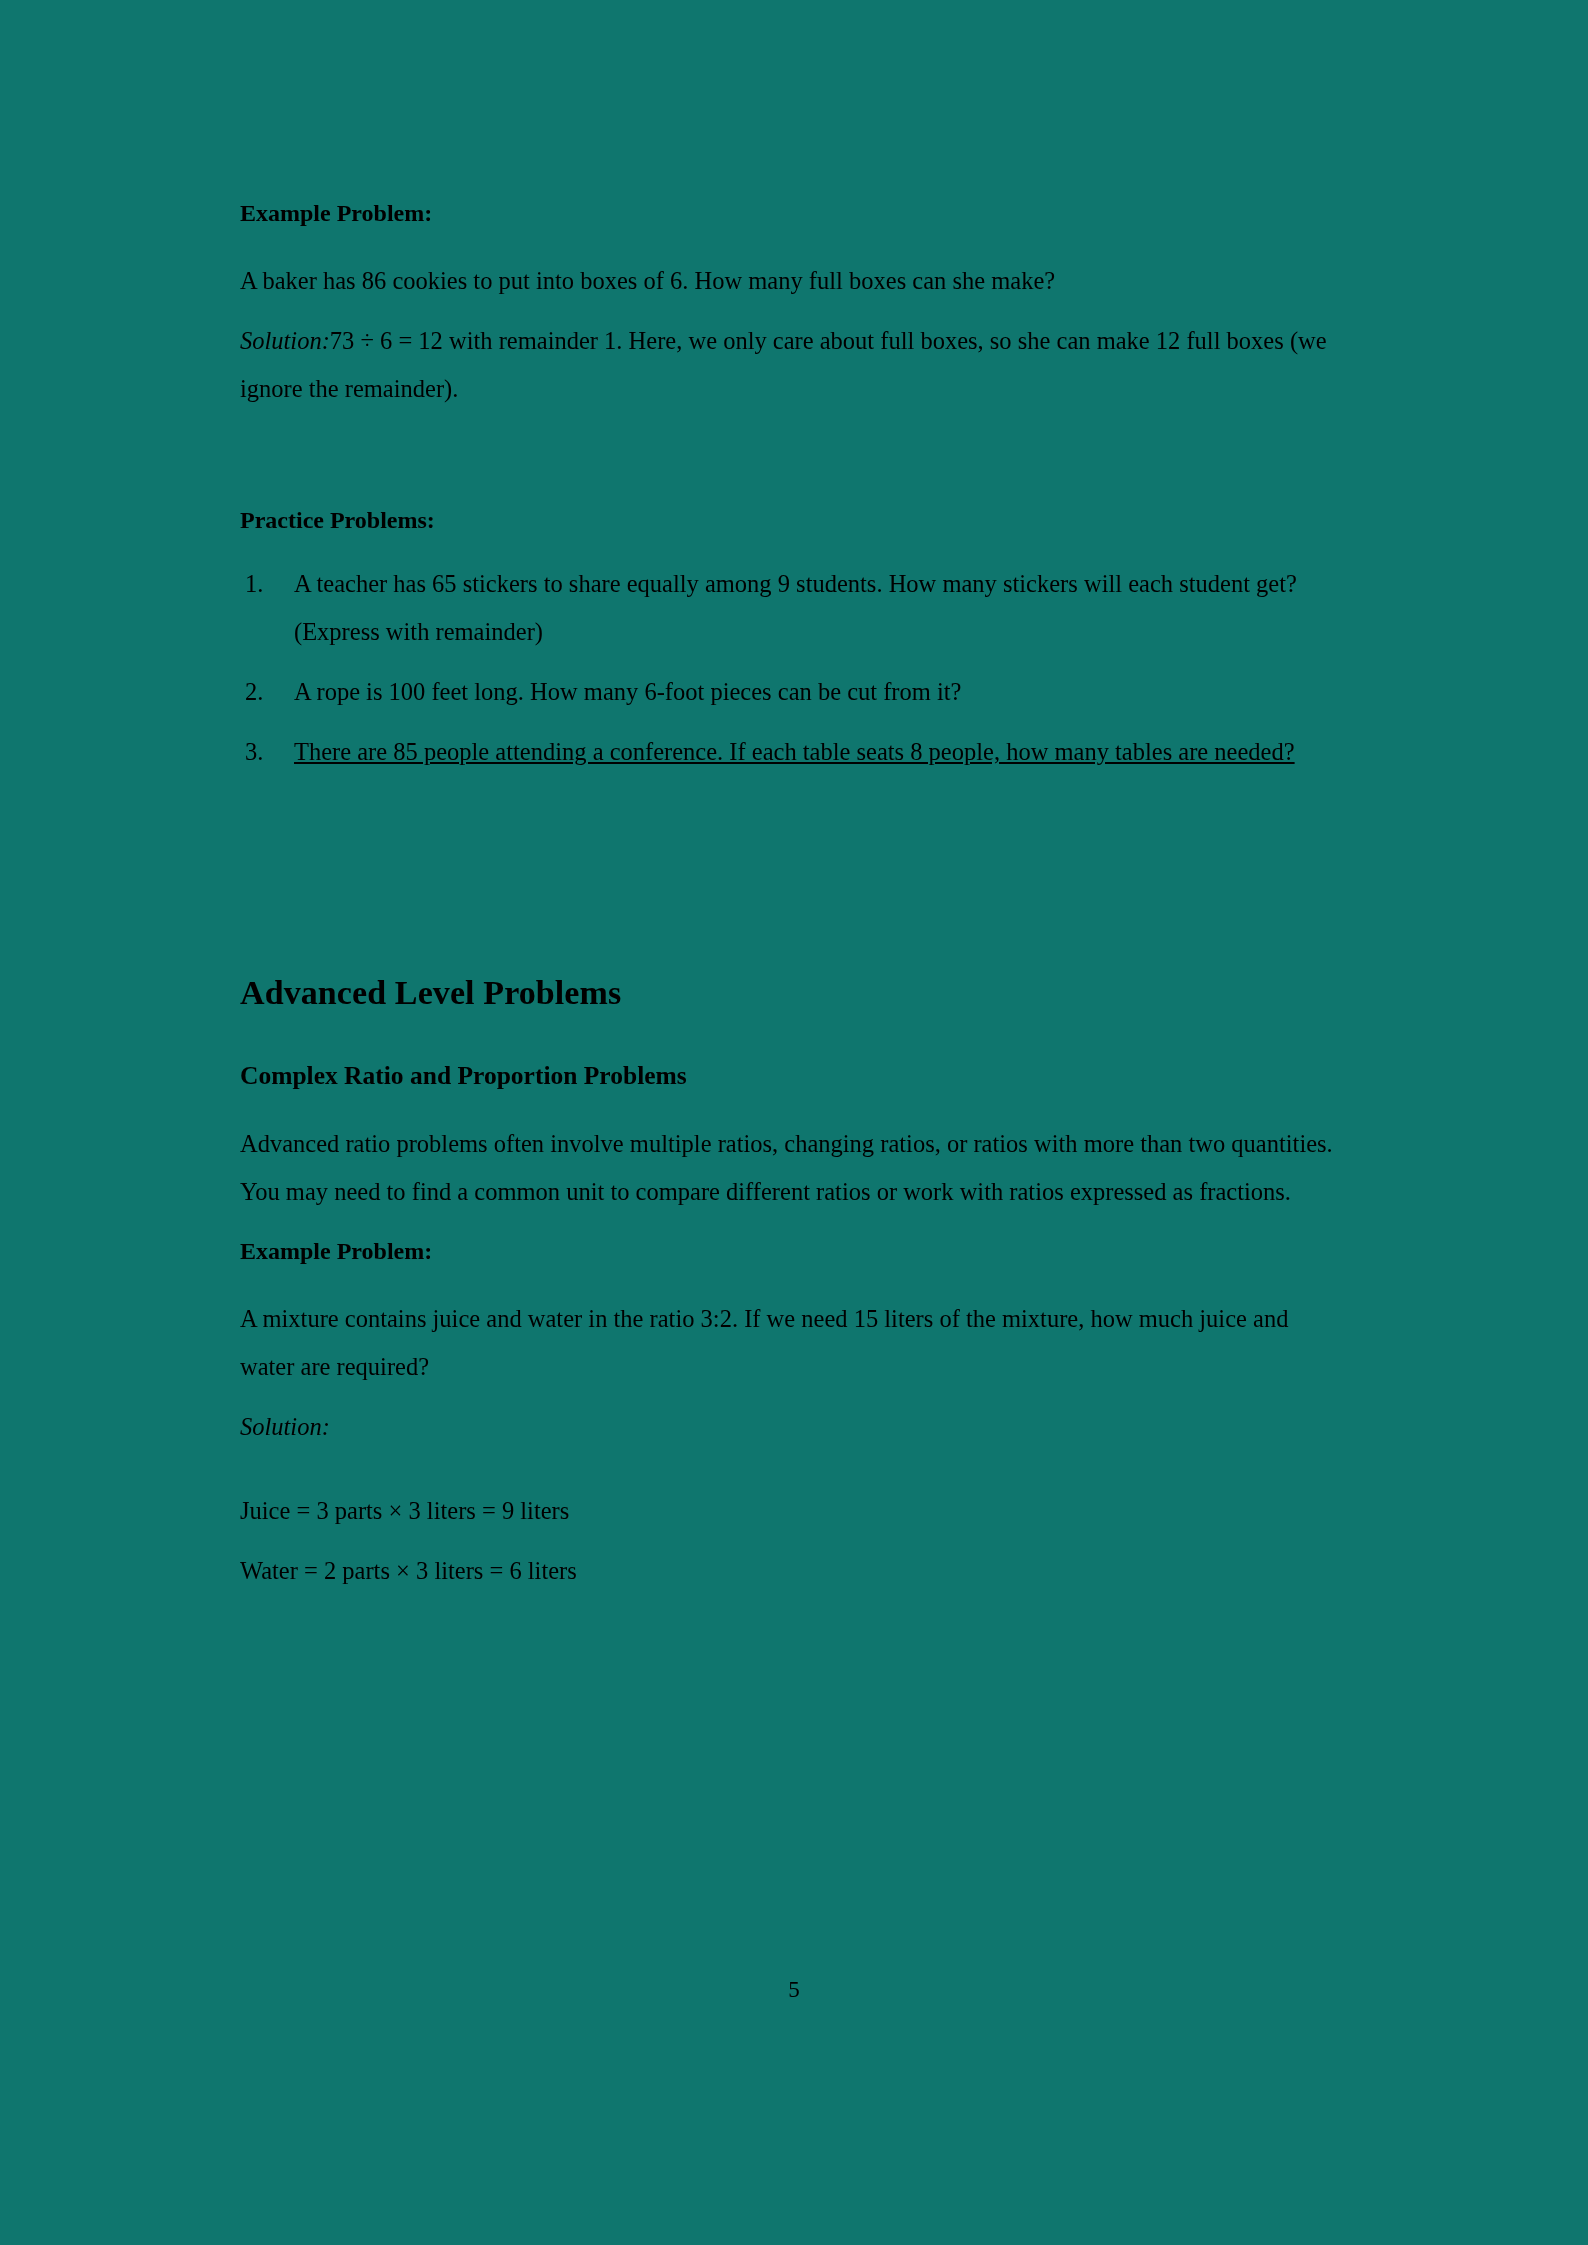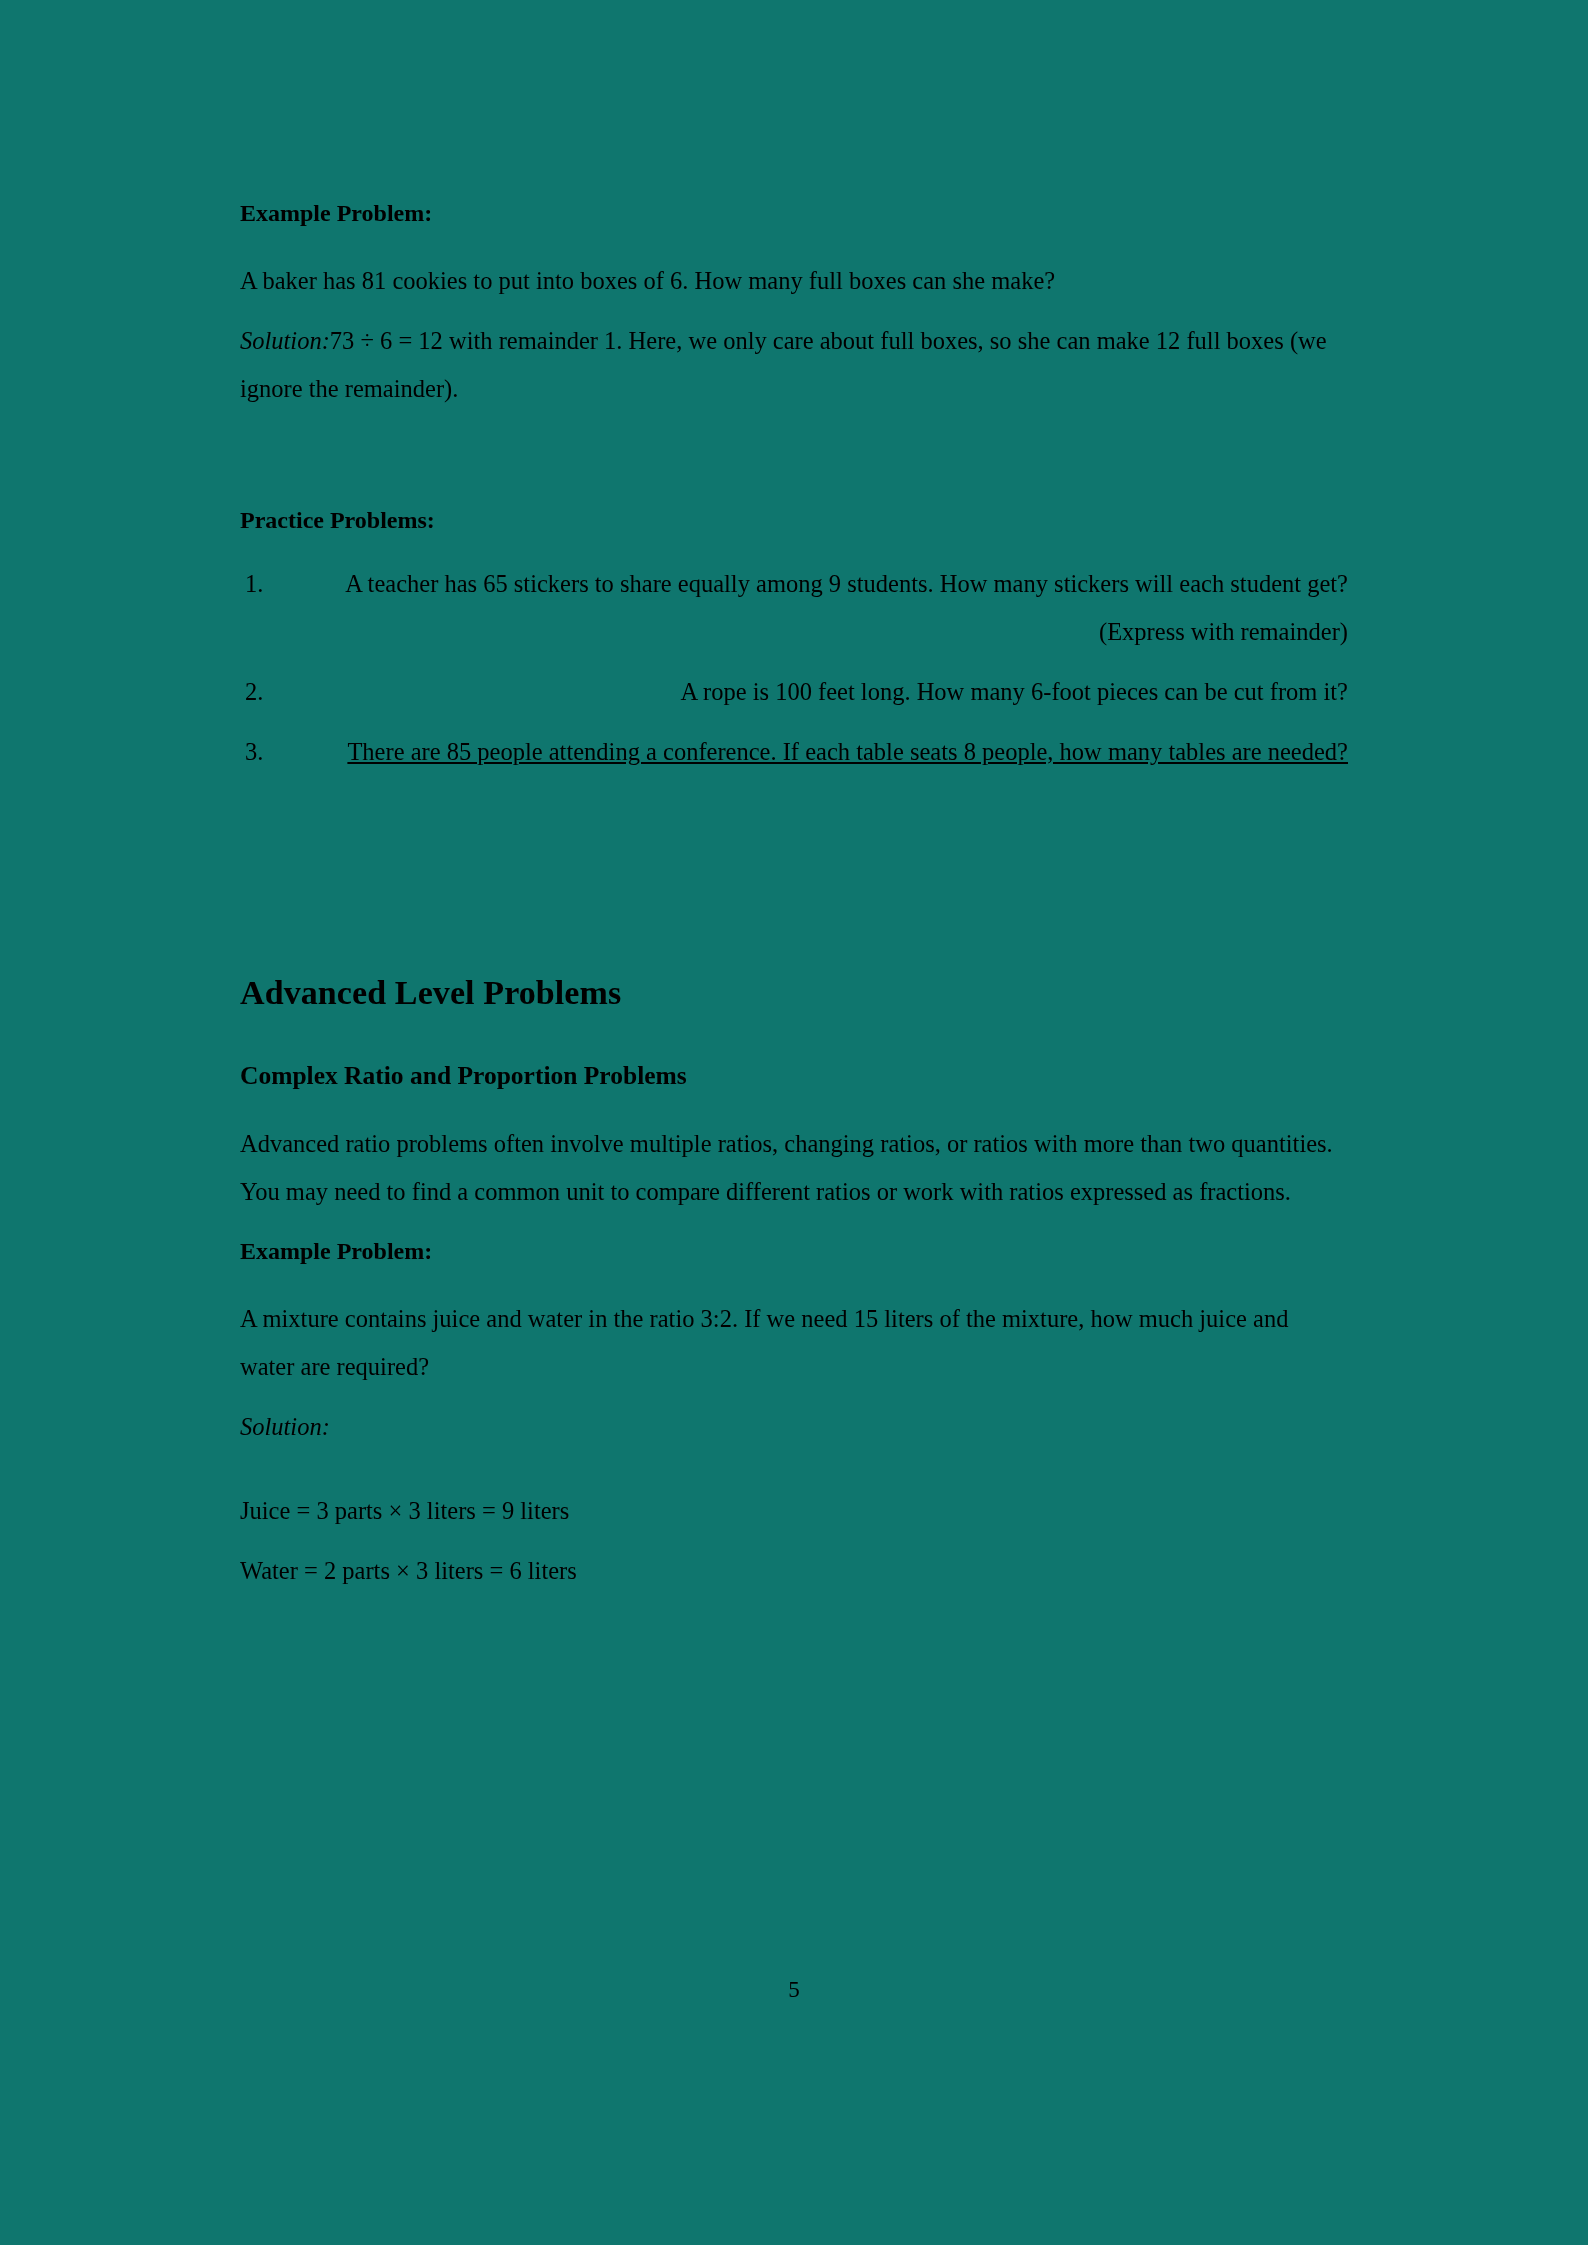--- a/index.html
+++ b/index.html
@@ -54,21 +54,20 @@
     font-size: 24.5px;
     line-height: 48px;
   }
 
   
   ol.problems {
     margin: 0;
     padding: 0;
     list-style: none;
     counter-reset: prob;
-    text-align: right;
   }
   ol.problems > li {
     counter-increment: prob;
     position: relative;
     padding-left: 54px;
     font-size: 24.5px;
     line-height: 48px;
   }
   ol.problems > li::before {
     content: counter(prob) ".";
@@ -107,21 +106,21 @@
 <div class="page">
 
   <div class="content">
 
     <div class="top-pad"></div>
 
     <div class="h3">Example Problem:</div>
 
     <div class="sp-28"></div>
 
-    <div class="para">A baker has 81 cookies to put into boxes of 6. How many full boxes can she make?</div>
+    <div class="para">A baker has 86 cookies to put into boxes of 6. How many full boxes can she make?</div>
 
     <div class="sp-12"></div>
 
     <div class="para"><span class="italic">Solution:</span><span>73 ÷ 6 = 12 with remainder 1. Here, we only care about full boxes, so she can make 12 full boxes (we ignore the remainder).</span></div>
 
     <div class="sp-92"></div>
 
     <div class="h3">Practice Problems:</div>
 
     <div class="sp-24"></div>

